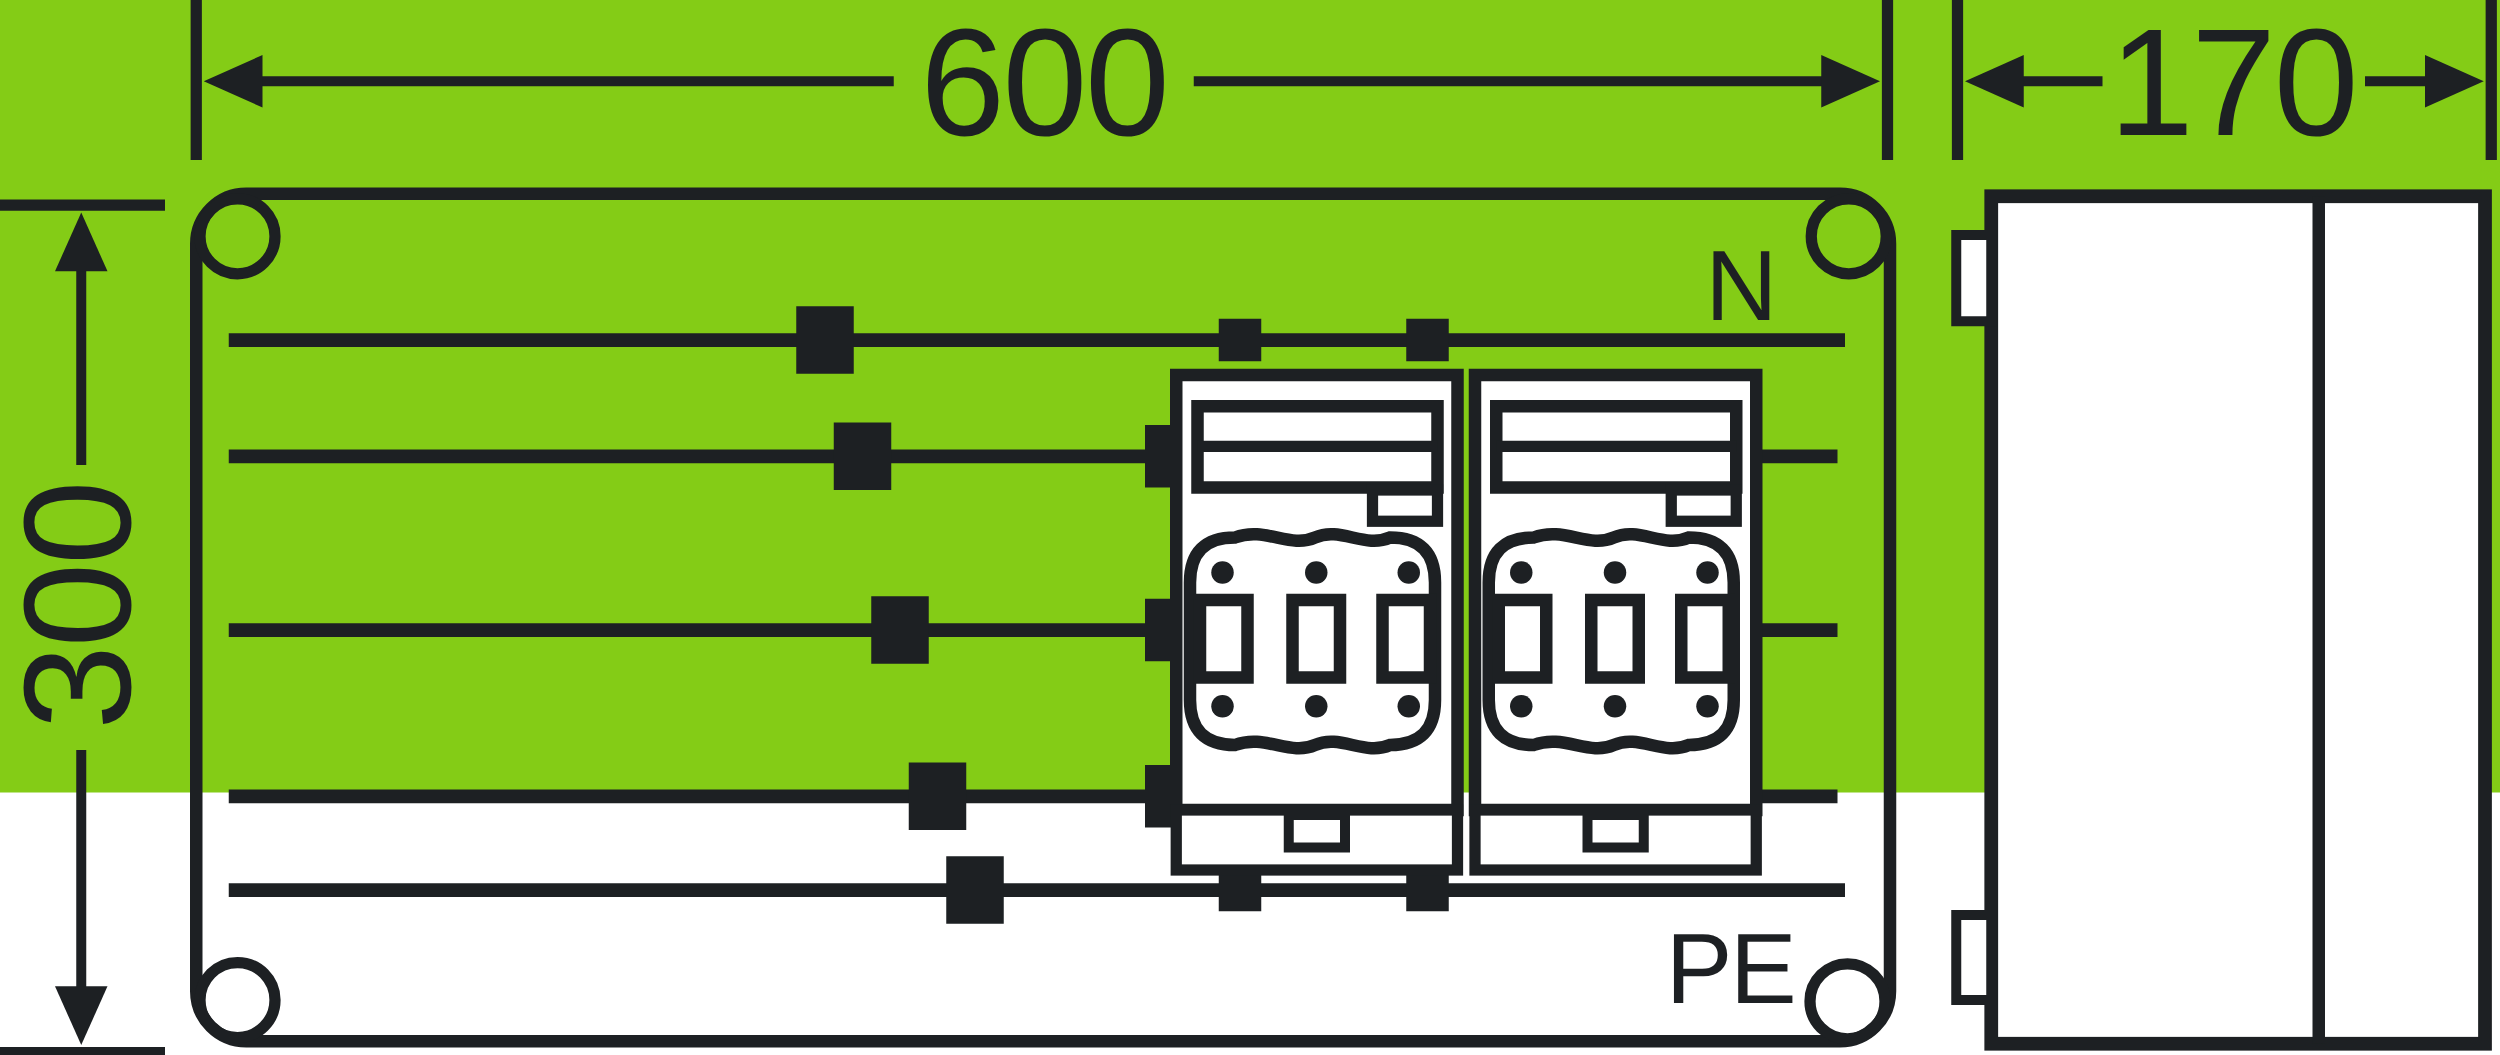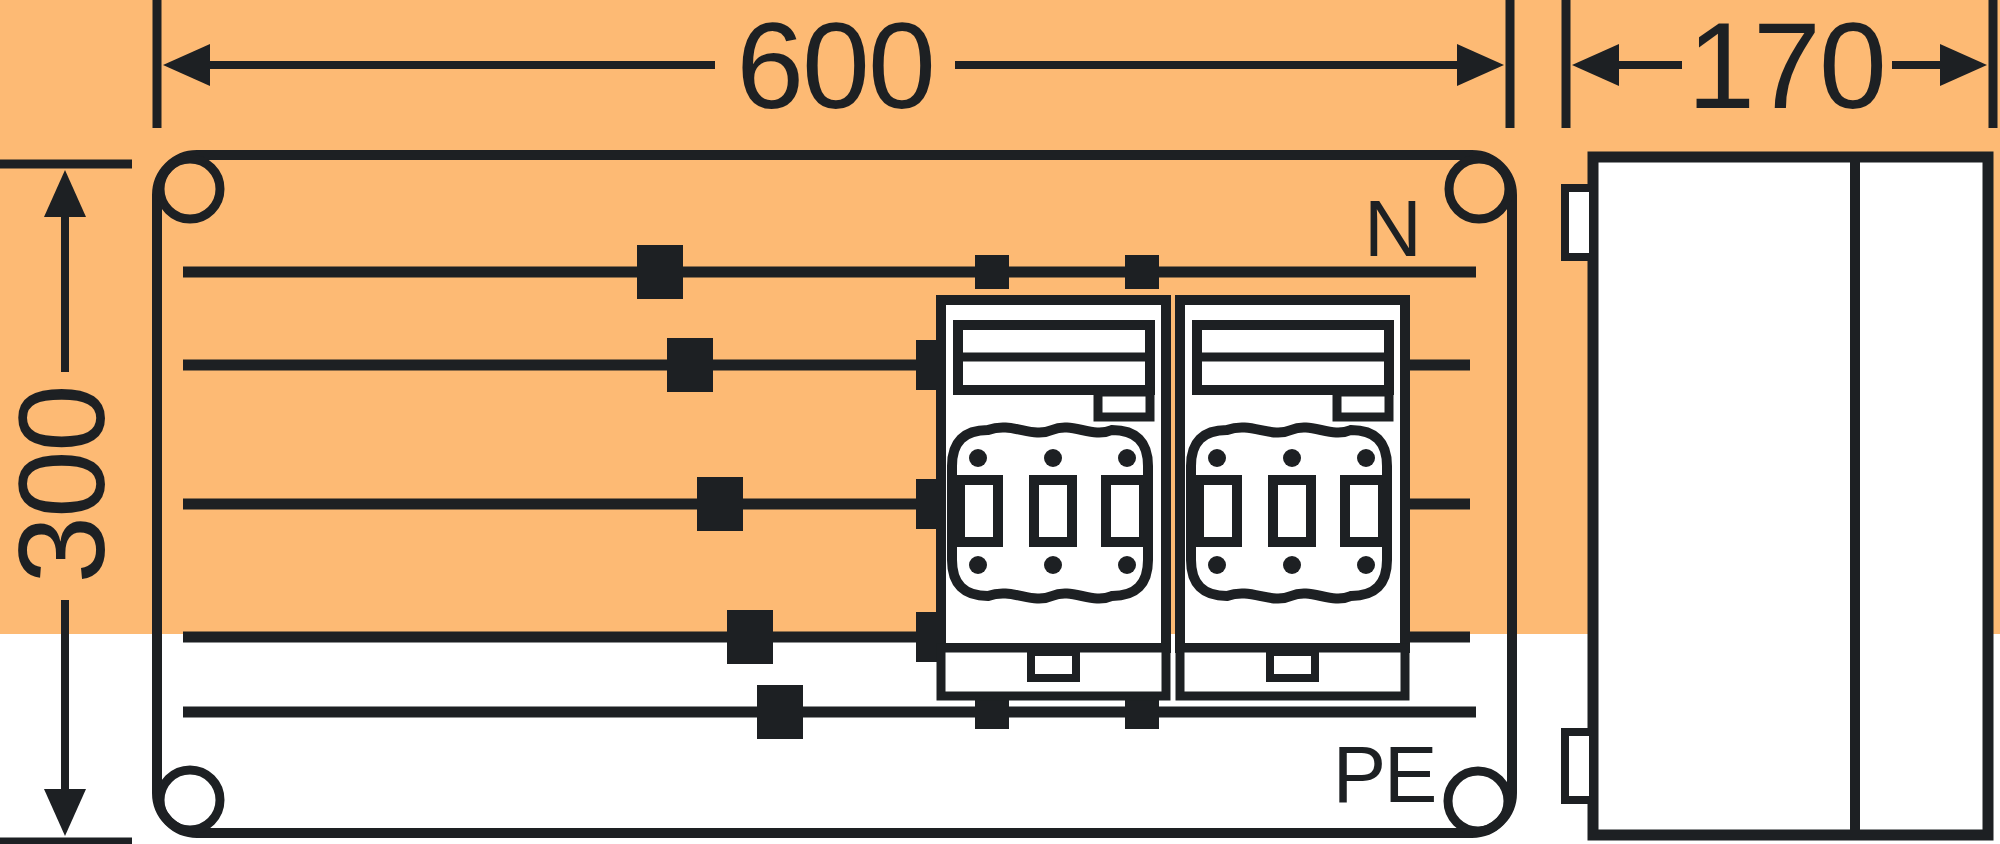--- a/index.html
+++ b/index.html
@@ -1,20 +1,20 @@
 <!DOCTYPE html>
 <html><head>
 <meta charset="utf-8">
 <style>
   html,body{margin:0;padding:0;background:#ffffff;}
   body{
     width:2000px;height:844px;overflow:hidden;
     font-family:"Liberation Sans","DejaVu Sans",sans-serif;
   }
-  .stage{position:relative;width:2000px;height:634px;background:#fdba74;text-align:right;}
+  .stage{position:relative;width:2000px;height:634px;background:#84cc16;text-align:right;}
   svg{position:absolute;left:0;top:0;display:block;}
   text{fill:#1d2023;}
   .dim-text{font-size:122px;letter-spacing:-2px;}
   .cond-text{font-size:80px;letter-spacing:-2px;}
 </style>
 </head>
 <body>
 
 <div class="stage">
 <svg width="2000" height="844" viewBox="0 0 2000 844">

